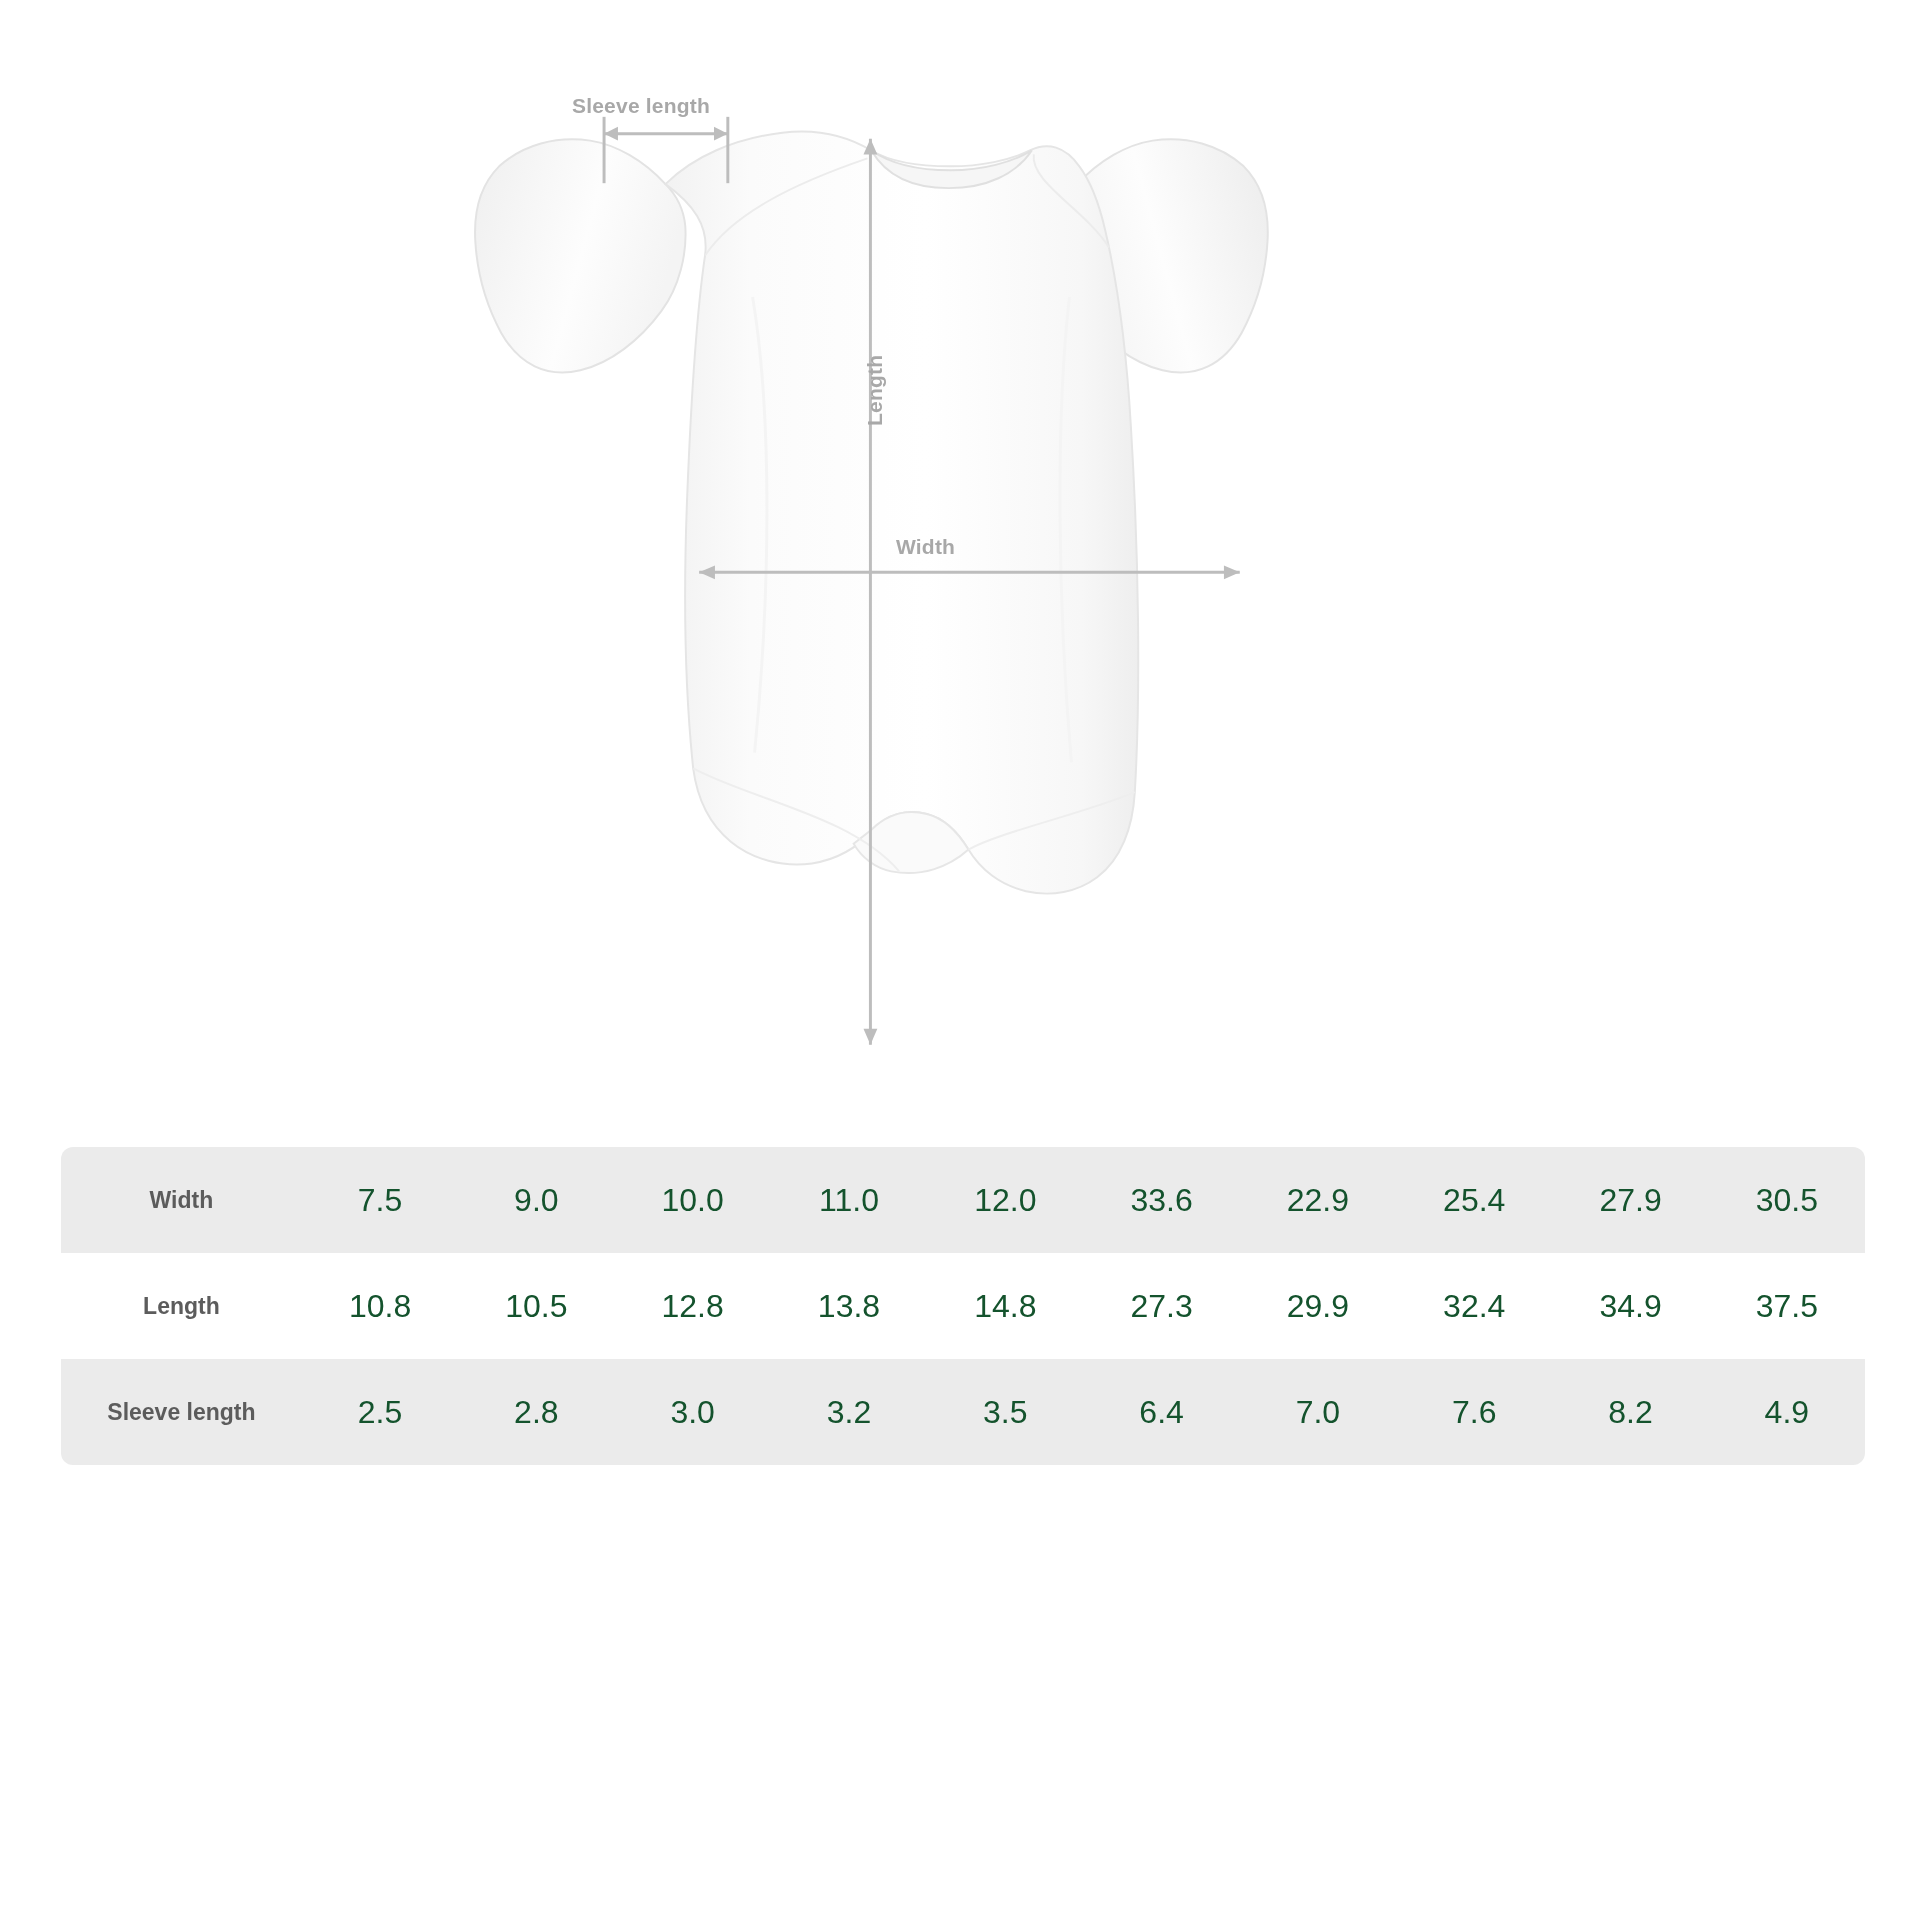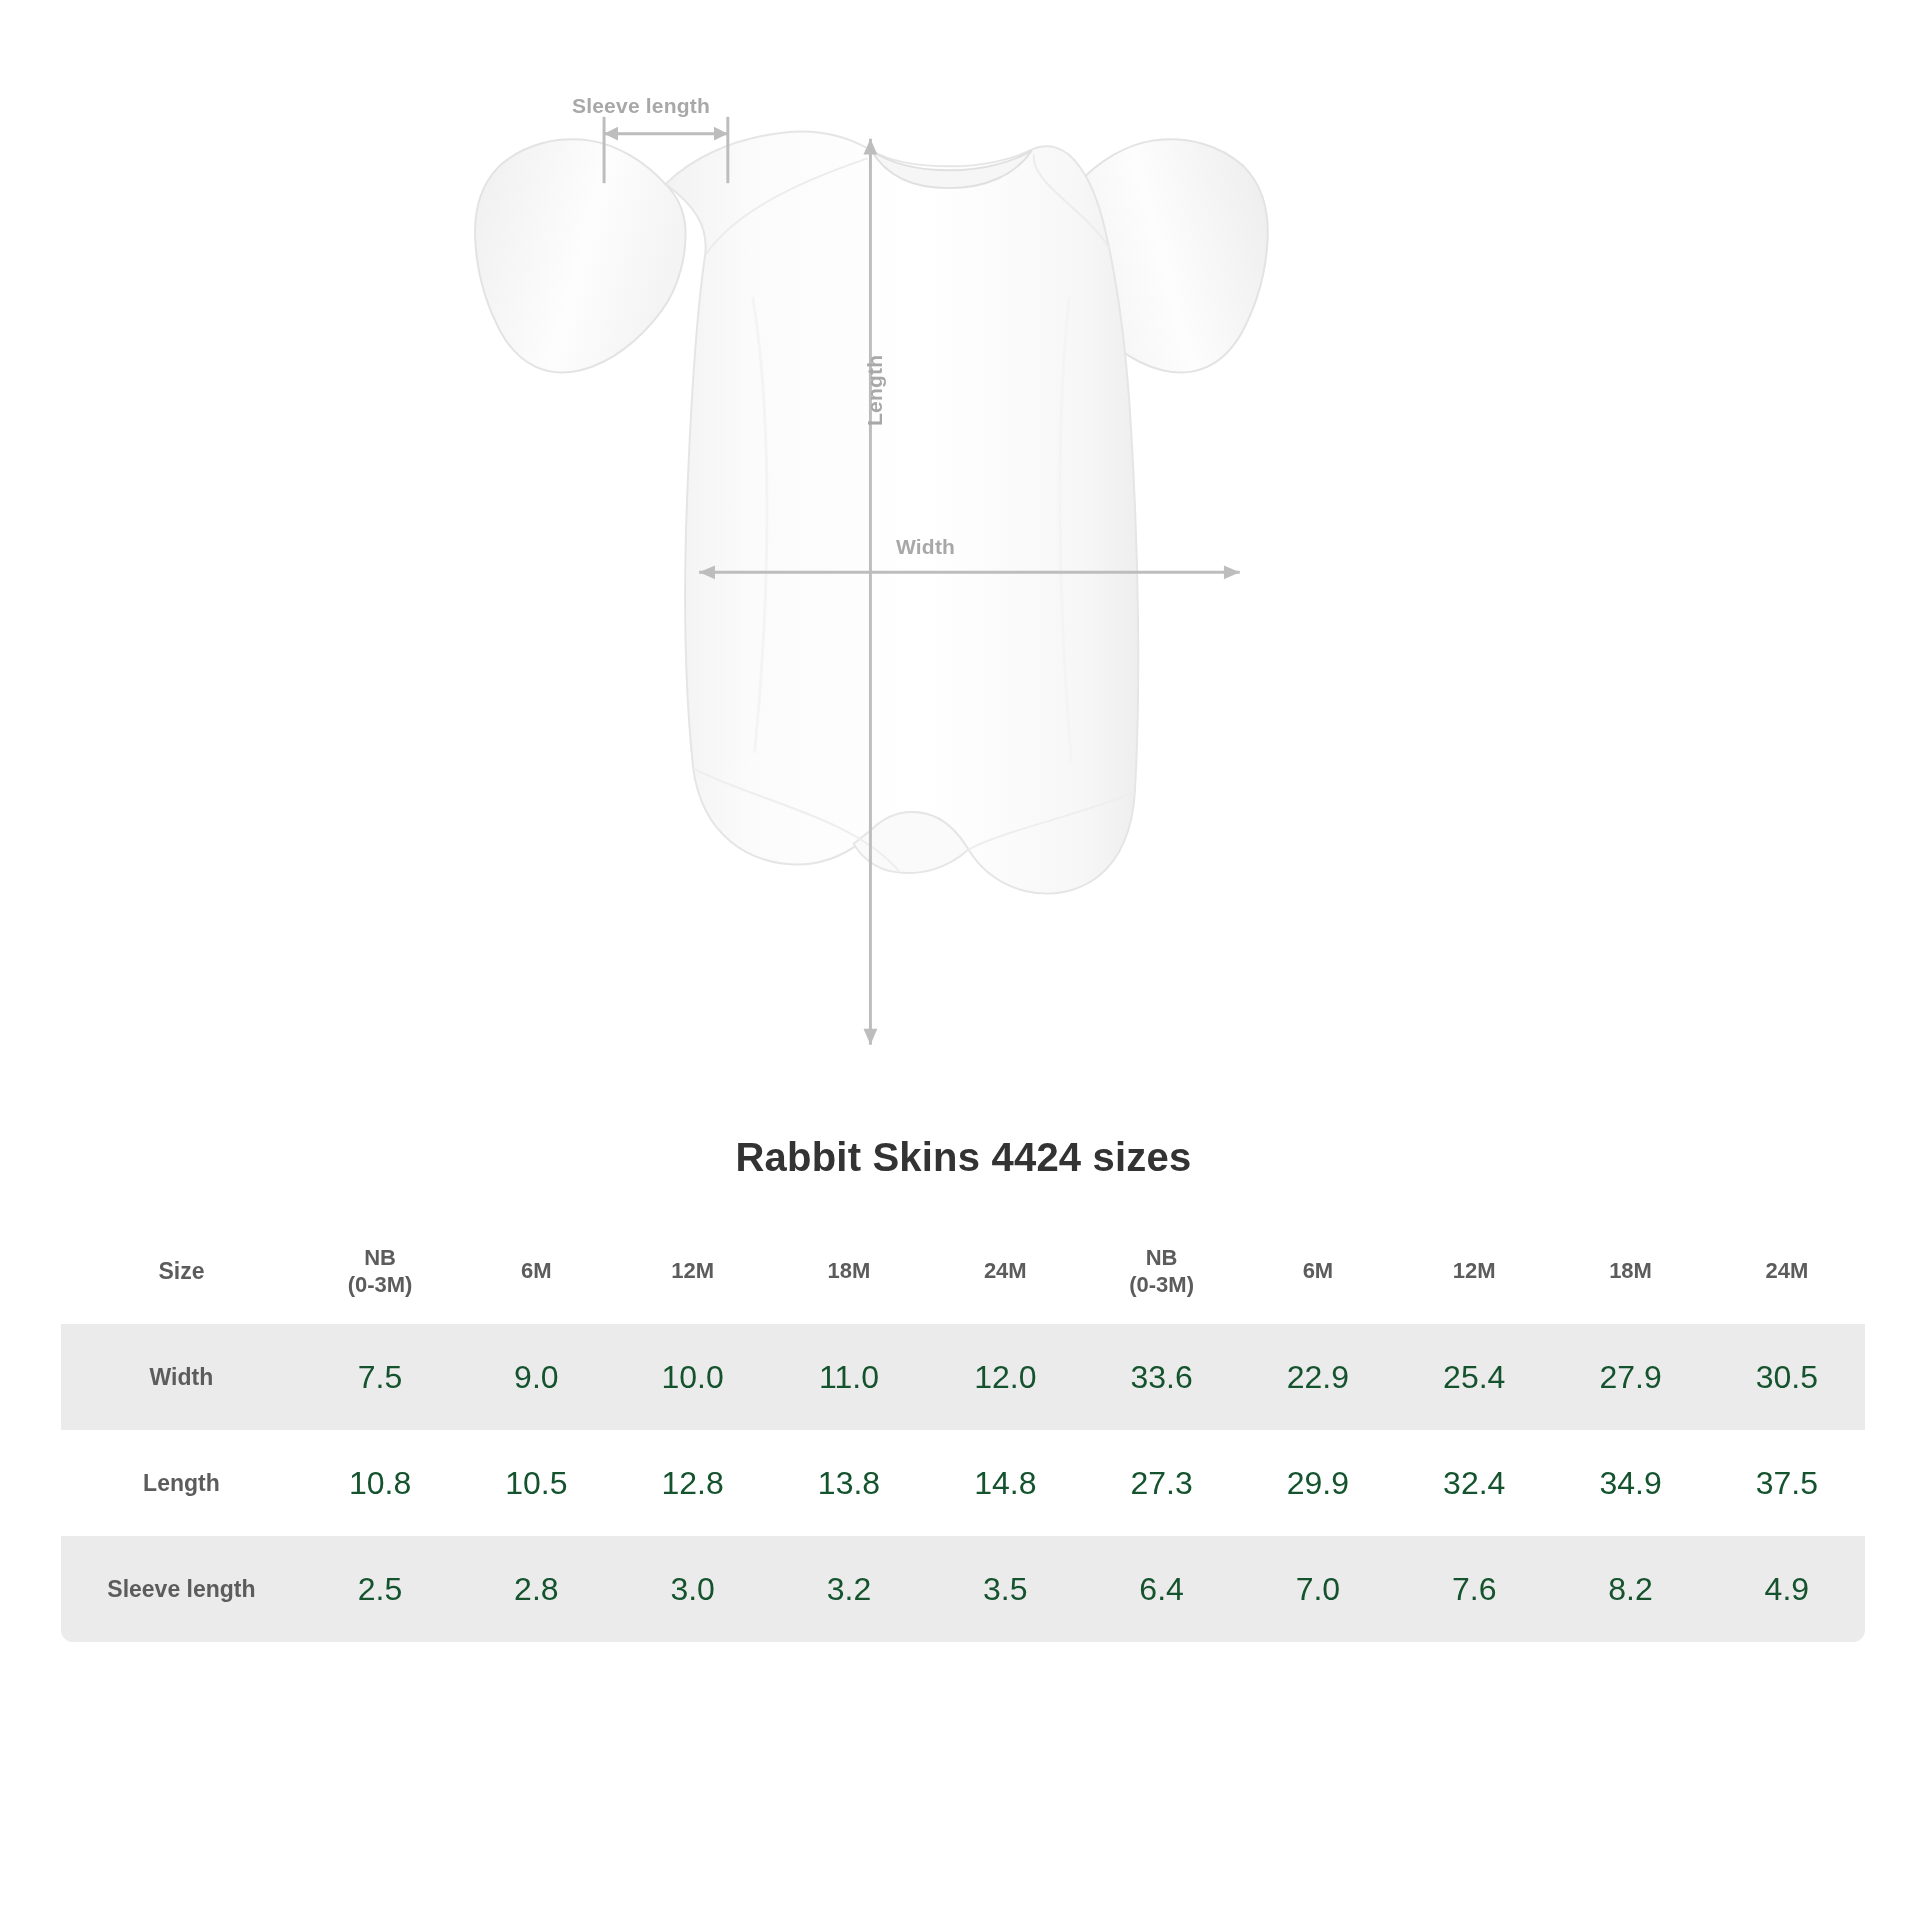--- a/index.html
+++ b/index.html
@@ -269,59 +269,39 @@
       <path d="M706,578 l16,-7 v14 z" fill="#bdbdbd"></path>
       <path d="M1252,578 l-16,-7 v14 z" fill="#bdbdbd"></path>
     </svg>
 
     <div class="dim-label sleeve">Sleeve length</div>
     <div class="dim-label width">Width</div>
     <div class="dim-label length">Length</div>
   </div>
 
   <div class="title-block">
-    <h1 class="chart-title">Rabbit Skins 4424 sizes</h1>
   </div>
 
   <div class="table-wrap">
     <table class="size-table">
       <colgroup>
         <col class="col-label">
         <col class="col-data">
           <col class="col-data">
           <col class="col-data">
           <col class="col-data">
           <col class="col-data">
         <col class="col-data">
           <col class="col-data">
           <col class="col-data">
           <col class="col-data">
           <col class="col-data">
       </colgroup>
       <tbody>
 
-        <tr class="head-row">
-          <td class="rowhead">Size</td>
-          <td>
-            <div>NB</div>
-            <div>(0-3M)</div>
-          </td>
-          <td>6M</td>
-          <td>12M</td>
-          <td>18M</td>
-          <td>24M</td>
-          <td>
-            <div>NB</div>
-            <div>(0-3M)</div>
-          </td>
-          <td>6M</td>
-          <td>12M</td>
-          <td>18M</td>
-          <td>24M</td>
-        </tr>
 
         <tr class="data-row shaded">
           <td class="rowhead">Width</td>
           <td>7.5</td>
           <td>9.0</td>
           <td>10.0</td>
           <td>11.0</td>
           <td>12.0</td>
           <td>33.6</td>
           <td>22.9</td>

